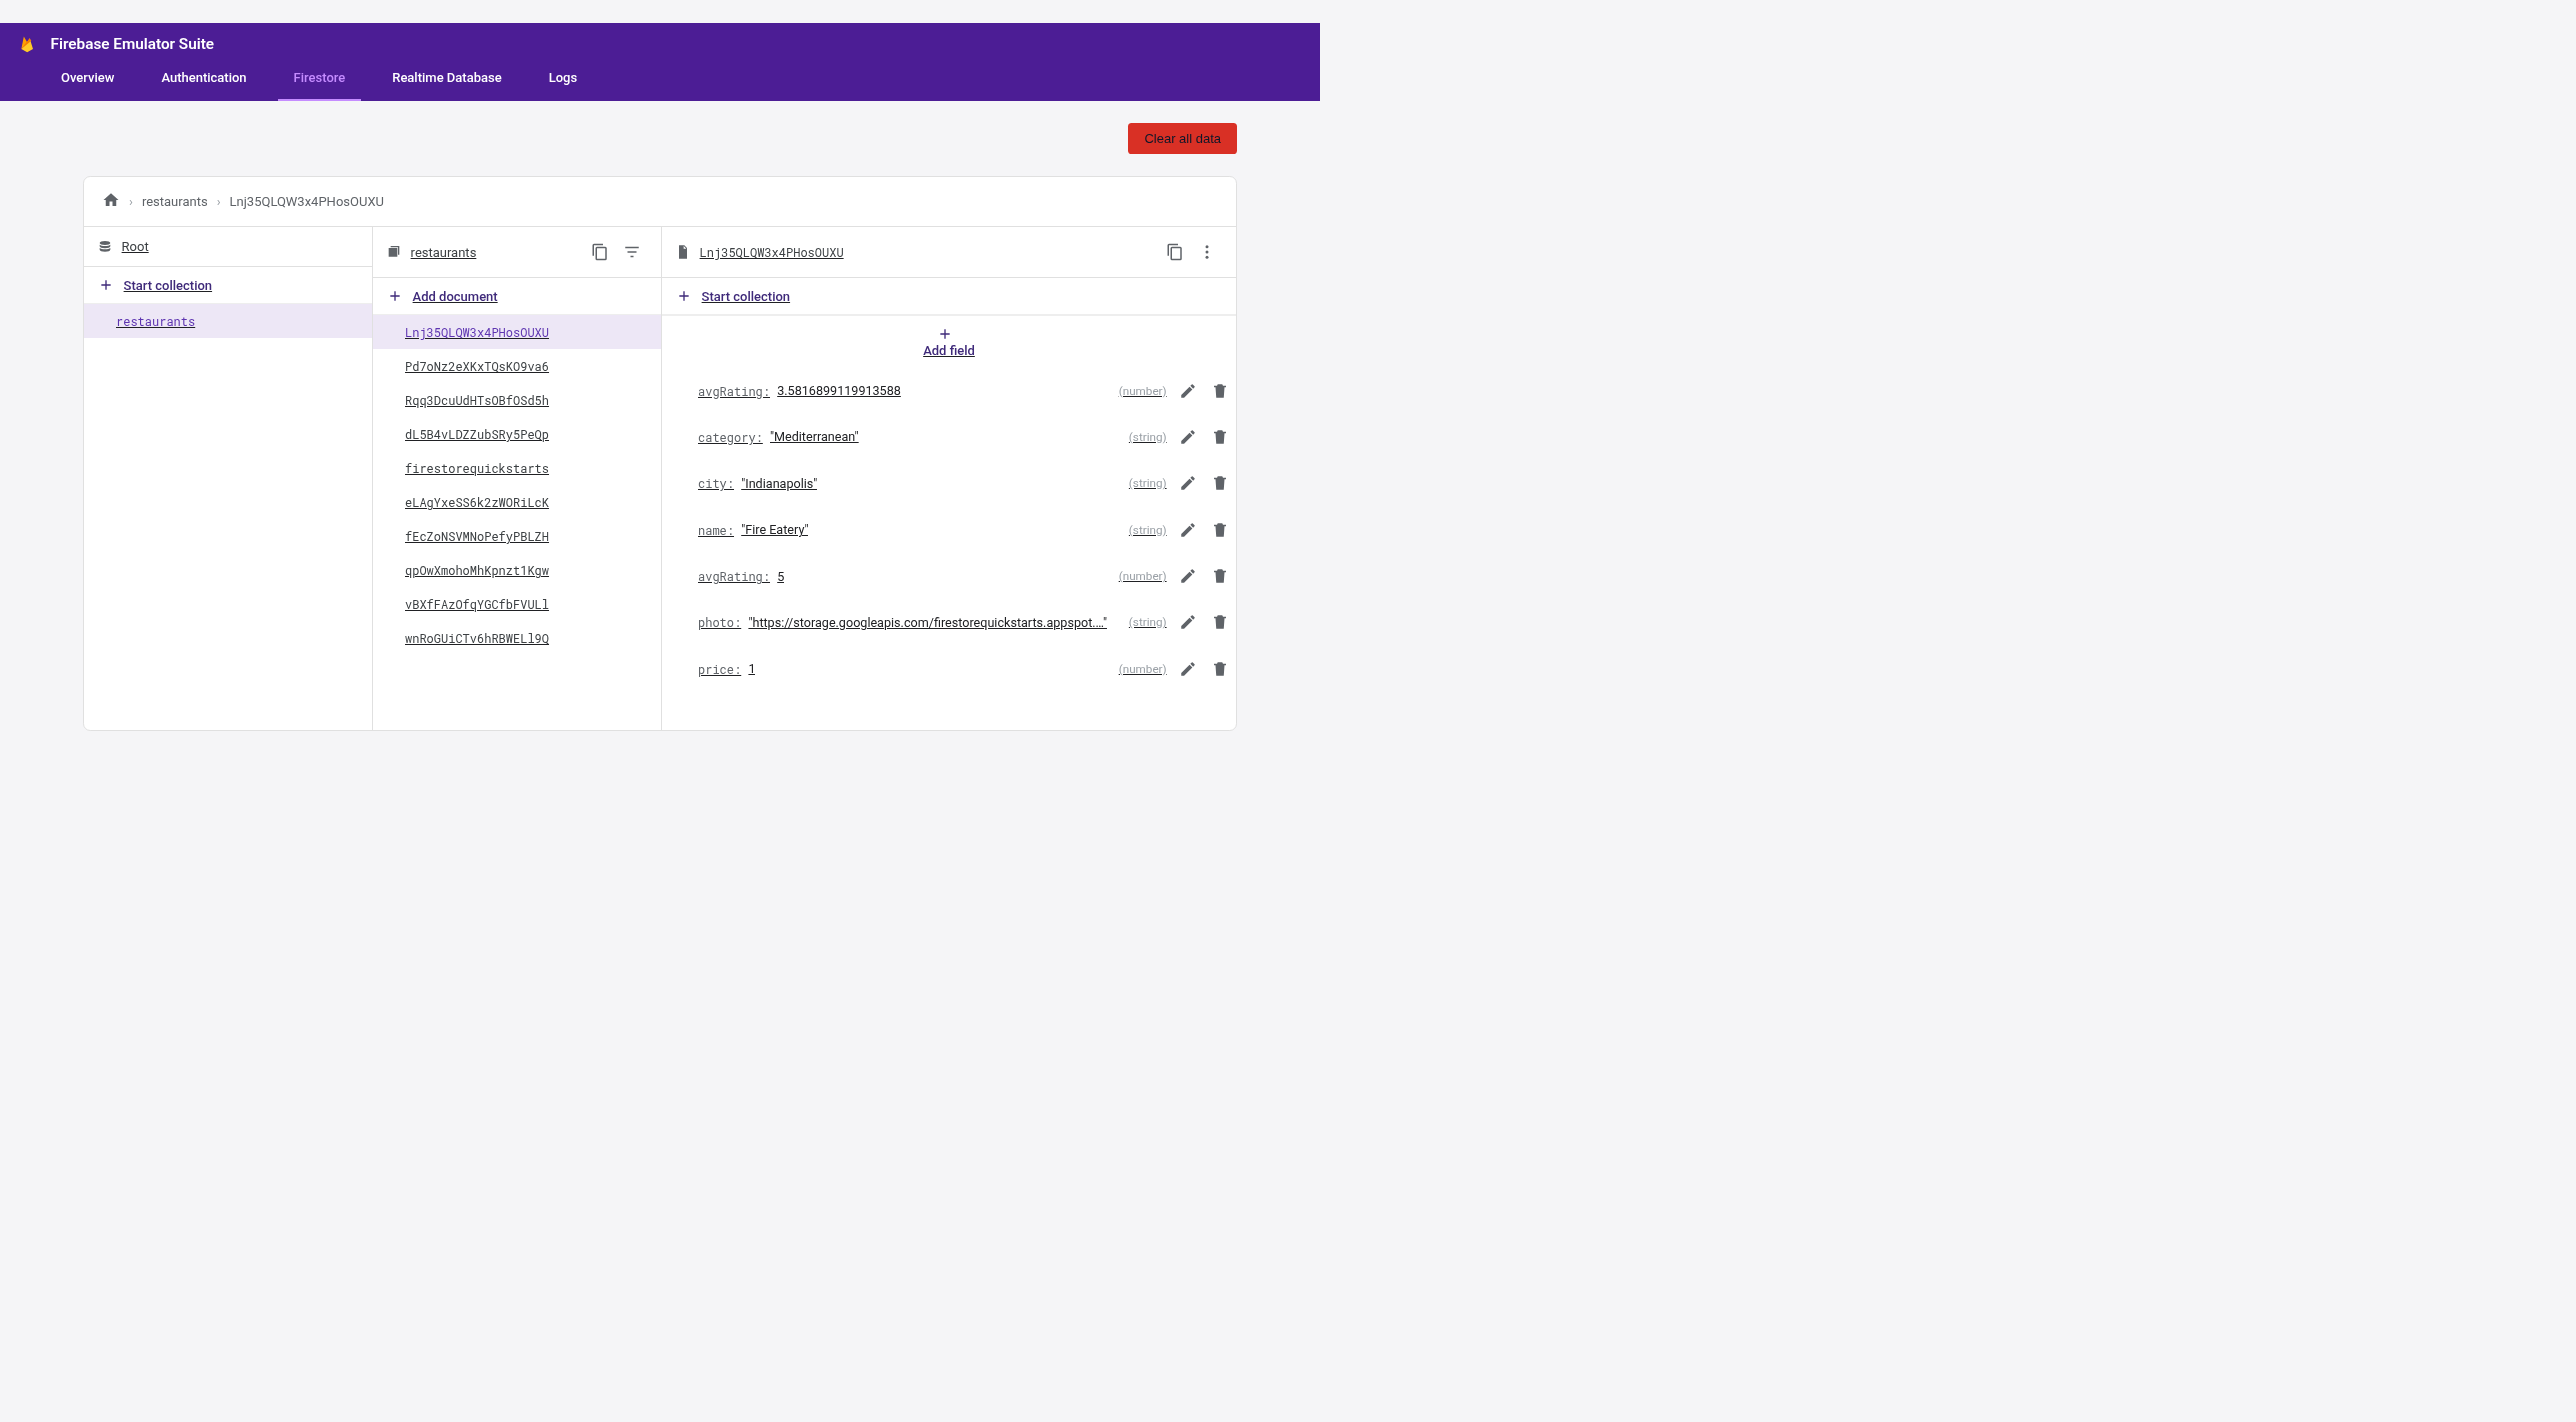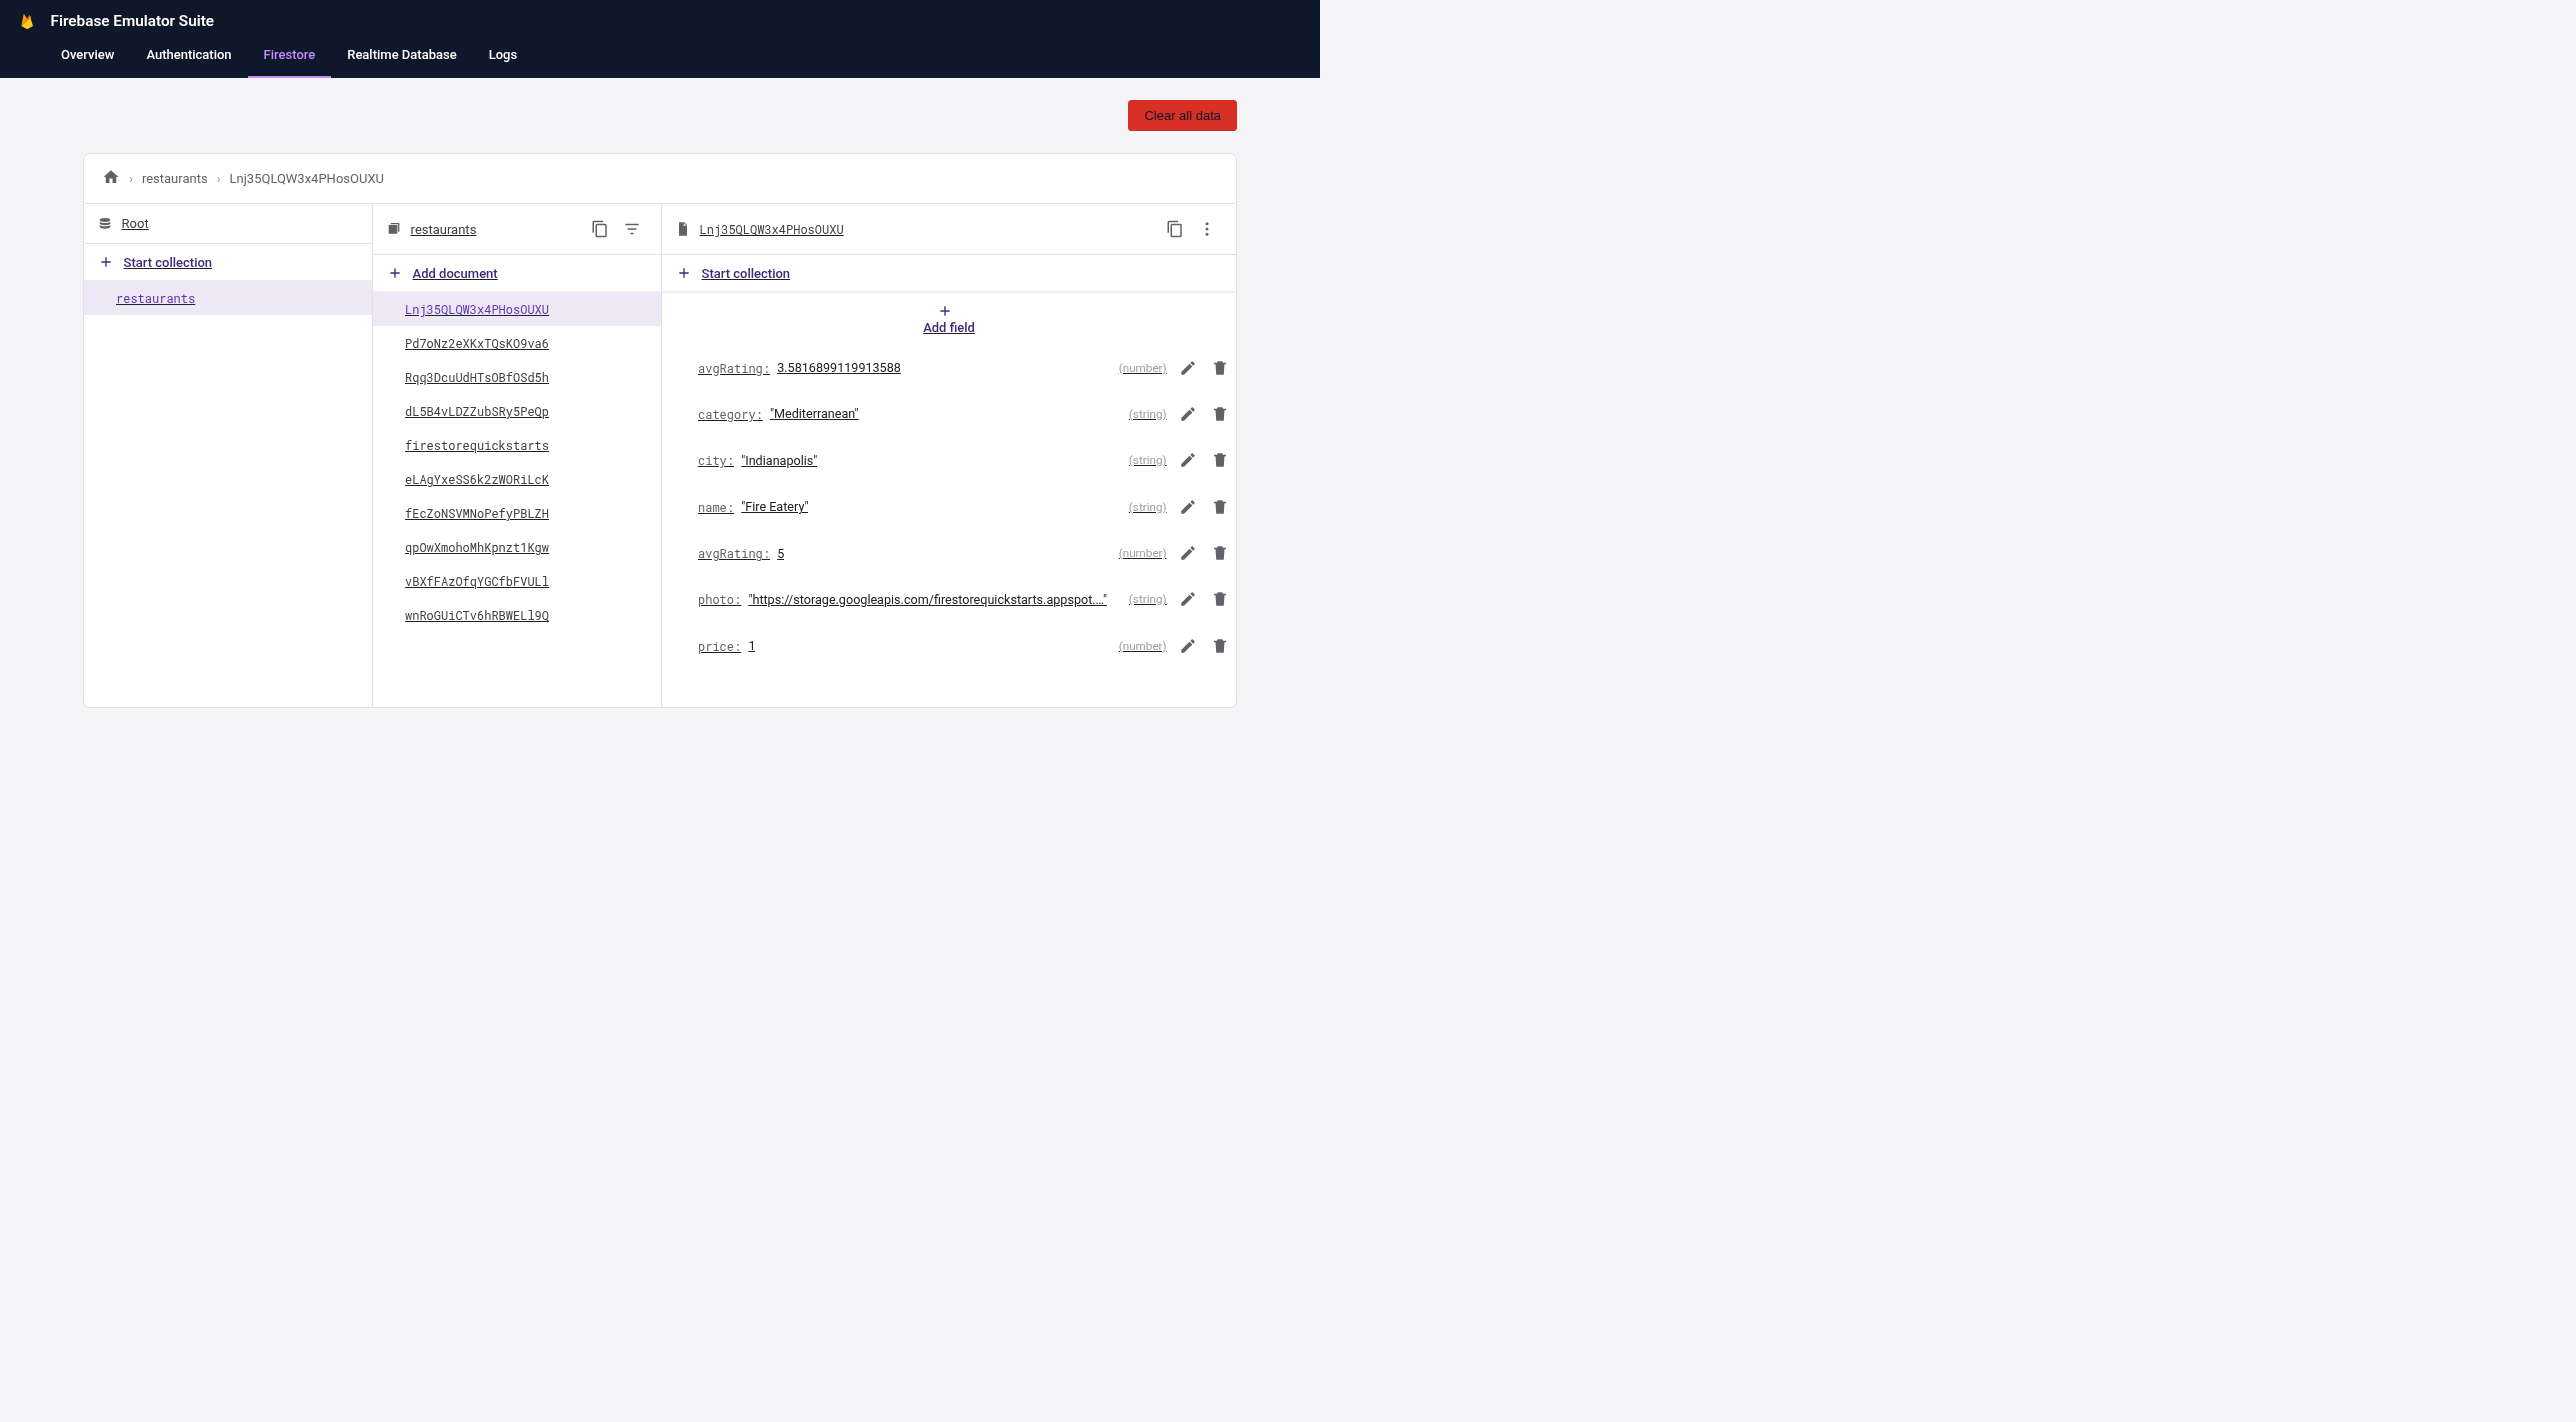--- a/index.html
+++ b/index.html
@@ -1,21 +1,21 @@
 <!DOCTYPE html>
 <html style="font-size:14.4px"><head>
 <meta charset="utf-8">
 <style>
   * { box-sizing: border-box; margin: 0; padding: 0; }
   body { font-family: -apple-system, BlinkMacSystemFont, "Segoe UI", Roboto, Helvetica, Arial, sans-serif; background: #f5f5f7; color: #202124; width: 1320px; }
-  .header { background: #0f172a; color: #fff; }
+  .header { background: #4c1d95; color: #fff; margin-top: 23px; }
   .header-top { display: flex; align-items: center; padding: 10.8px 18px 3.6px 18px; }
   .logo { width: 20px; height: 20px; margin-right: 12.6px; }
   .app-title { font-size: 15.3px; font-weight: 600; }
-  .tabs { display: flex; padding: 0 45px; }
+  .tabs { display: flex; padding: 0 45px; gap: 15px; }
   .tab { padding: 12.6px 16px 14.4px 16px; font-size: 13px; font-weight: 500; color: #fff; cursor: pointer; border-bottom: 2.7px solid transparent; }
   .tab.active { color: #c58cff; border-bottom-color: #c58cff; }
   .actionbar { display: flex; justify-content: flex-end; padding: 21.6px 83px 0 83px; }
   .btn-danger { background: #d93025; color: #0f172a; border: none; border-radius: 3.6px; padding: 8px 16px; font-size: 13px; font-weight: 500; cursor: pointer; }
   .panel { margin: 21.6px 83px 18px 83px; border: 0.9px solid #e0e0e0; border-radius: 7.2px; background: #fff; overflow: hidden; }
   .breadcrumb { display: flex; align-items: center; gap: 9px; padding: 14.4px 18px; color: #5f6368; font-size: 13px; border-bottom: 0.9px solid #e0e0e0; }
   .bc-sep { color: #9aa0a6; }
   .bc-home svg { width: 18px; height: 18px; fill: #5f6368; }
   .columns { display: flex; height: 503px; }
   .col { border-right: 0.9px solid #e0e0e0; display: flex; flex-direction: column; text-decoration: underline; }

